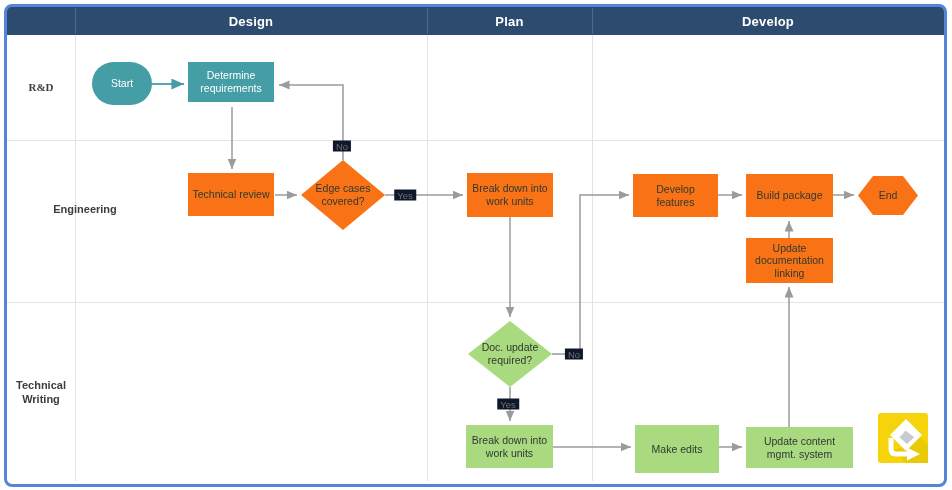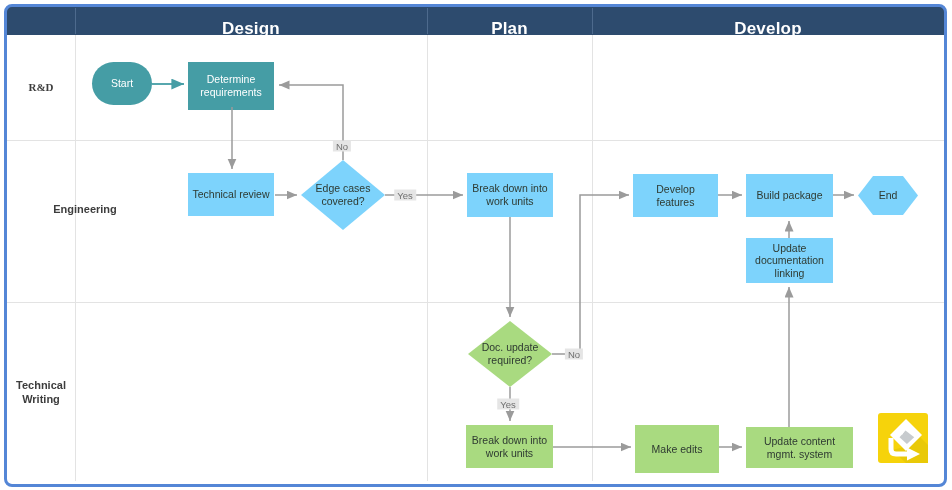--- a/index.html
+++ b/index.html
@@ -8,45 +8,45 @@
     font-family:"Liberation Sans", sans-serif; overflow:hidden;
   }
   .frame {
     position:absolute; left:4px; top:4px; width:937px; height:477px;
     border:3px solid #5486D6; border-radius:8px; pointer-events:none; z-index:7;
   }
   
   .header-bar { position:absolute; left:7px; top:7px; width:937px; height:28px; background:#2D4B6E; z-index:1; }
   .hsep { position:absolute; top:8px; height:26px; width:1px; background:#4d6a8d; z-index:2; }
   .hlabel {
-    position:absolute; top:15px; height:28px; display:flex; align-items:center; justify-content:center;
-    color:#ffffff; font-size:17px; font-weight:bold; z-index:2; letter-spacing:.2px;
+    position:absolute; top:7px; height:28px; display:flex; align-items:center; justify-content:center;
+    color:#ffffff; font-size:13px; font-weight:bold; z-index:2; letter-spacing:.2px;
   }
   
   .gline { position:absolute; background:#e3e3e3; z-index:1; }
   
   .rlabel {
     position:absolute; left:7px; width:68px; text-align:center;
     font-size:11px; font-weight:bold; color:#3d3d3d; line-height:1.3; z-index:2;
   }
   
   .shape {
     position:absolute; display:flex; align-items:center; justify-content:center; text-align:center;
     font-size:10.5px; line-height:1.2; color:#2e3a31; z-index:3; box-sizing:border-box; padding:3px;
   }
   .teal { background:#459DA5; color:#ffffff; }
-  .green { background:#7dd3fc; }
+  .green { background:#f97316; }
   .lgreen { background:#A9DA80; }
   .stadium { border-radius:22px; }
   .diamond { clip-path:polygon(50% 0,100% 50%,50% 100%,0 50%); }
   .hexagon { clip-path:polygon(0 50%,25% 0,75% 0,100% 50%,75% 100%,25% 100%); }
   
   .wires { position:absolute; left:0; top:0; z-index:4; pointer-events:none; }
   .elabel {
-    position:absolute; transform:translate(-50%,-50%); background:#e5e5e5; padding:0 3px;
+    position:absolute; transform:translate(-50%,-50%); background:#0f172a; padding:0 3px;
     font-size:9.5px; color:#6f6f6f; z-index:5;
   }
   
   .logo { position:absolute; left:878px; top:413px; width:50px; height:50px; z-index:6; cursor:pointer; }
 </style>
 </head>
 <body>
 
 <div class="stage">
 
@@ -94,21 +94,21 @@
       <path d="M833,195 H854" marker-end="url(#ag)"></path>
     </g>
   </svg>
 
   <span class="elabel" style="left:342px; top:146px;">No</span>
   <span class="elabel" style="left:405px; top:195px;">Yes</span>
   <span class="elabel" style="left:574px; top:354px;">No</span>
   <span class="elabel" style="left:508px; top:404px;">Yes</span>
 
   <div class="shape teal stadium" style="left:92px; top:62px; width:60px; height:43px;">Start</div>
-  <div class="shape teal" style="left:188px; top:62px; width:86px; height:48px;text-align:center;">Determine requirements</div>
+  <div class="shape teal" style="left:188px; top:62px; width:86px; height:40px;text-align:center;">Determine requirements</div>
   <div class="shape green" style="left:188px; top:173px; width:86px; height:43px;">Technical review</div>
   <div class="shape green diamond" style="left:301px; top:160px; width:84px; height:70px; padding:10px;">Edge cases covered?</div>
   <div class="shape green" style="left:467px; top:173px; width:86px; height:44px;">Break down into work units</div>
   <div class="shape green" style="left:633px; top:174px; width:85px; height:43px;">Develop features</div>
   <div class="shape green" style="left:746px; top:174px; width:87px; height:43px;">Build package</div>
   <div class="shape green hexagon" style="left:858px; top:176px; width:60px; height:39px;">End</div>
   <div class="shape green" style="left:746px; top:238px; width:87px; height:45px;">Update documentation linking</div>
   <div class="shape lgreen diamond" style="left:468px; top:321px; width:84px; height:66px; padding:8px;">Doc. update required?</div>
   <div class="shape lgreen" style="left:466px; top:425px; width:87px; height:43px;">Break down into work units</div>
   <div class="shape lgreen" style="left:635px; top:425px; width:84px; height:48px;">Make edits</div>

